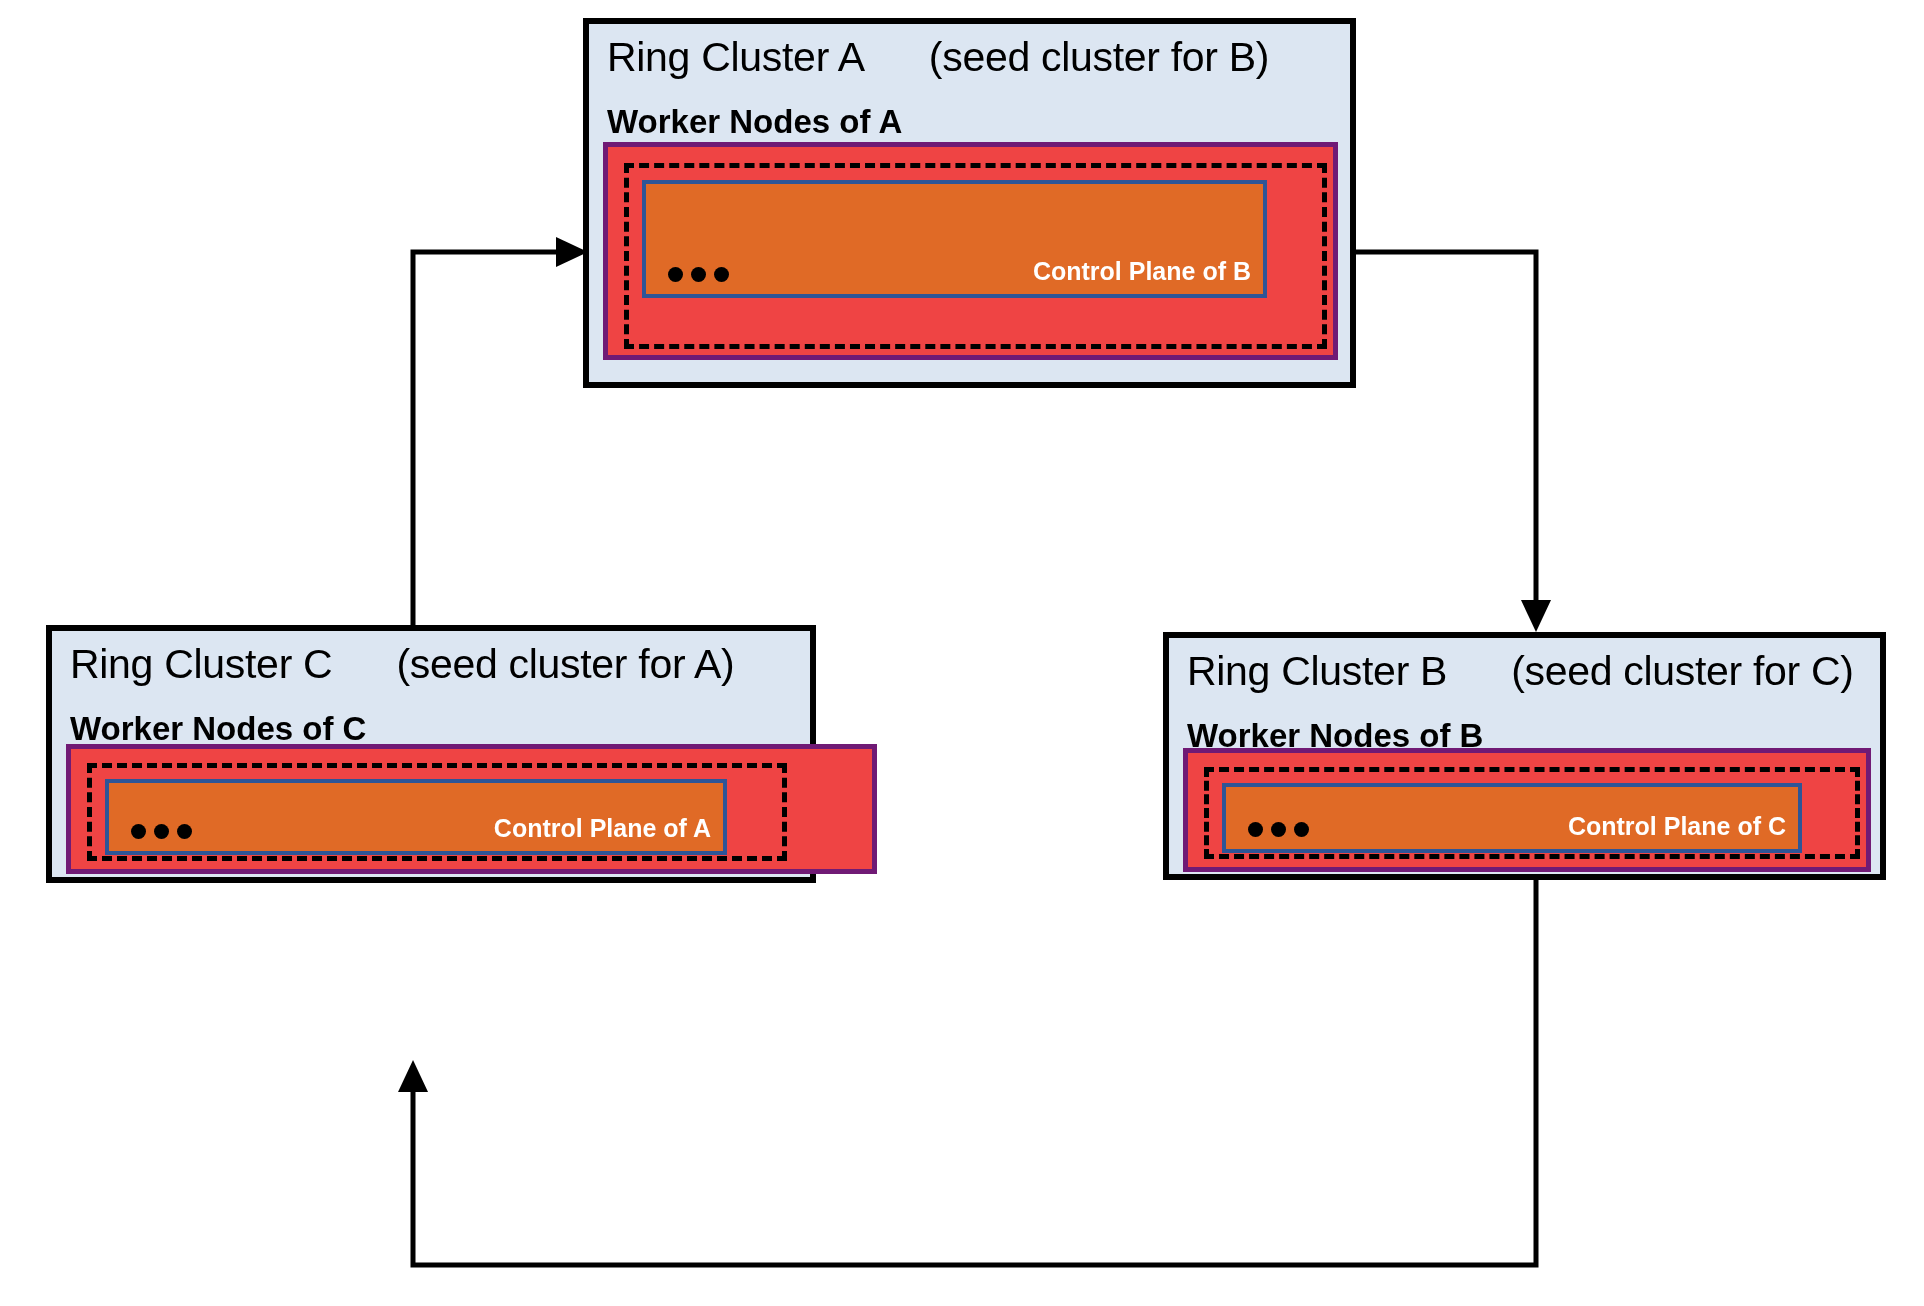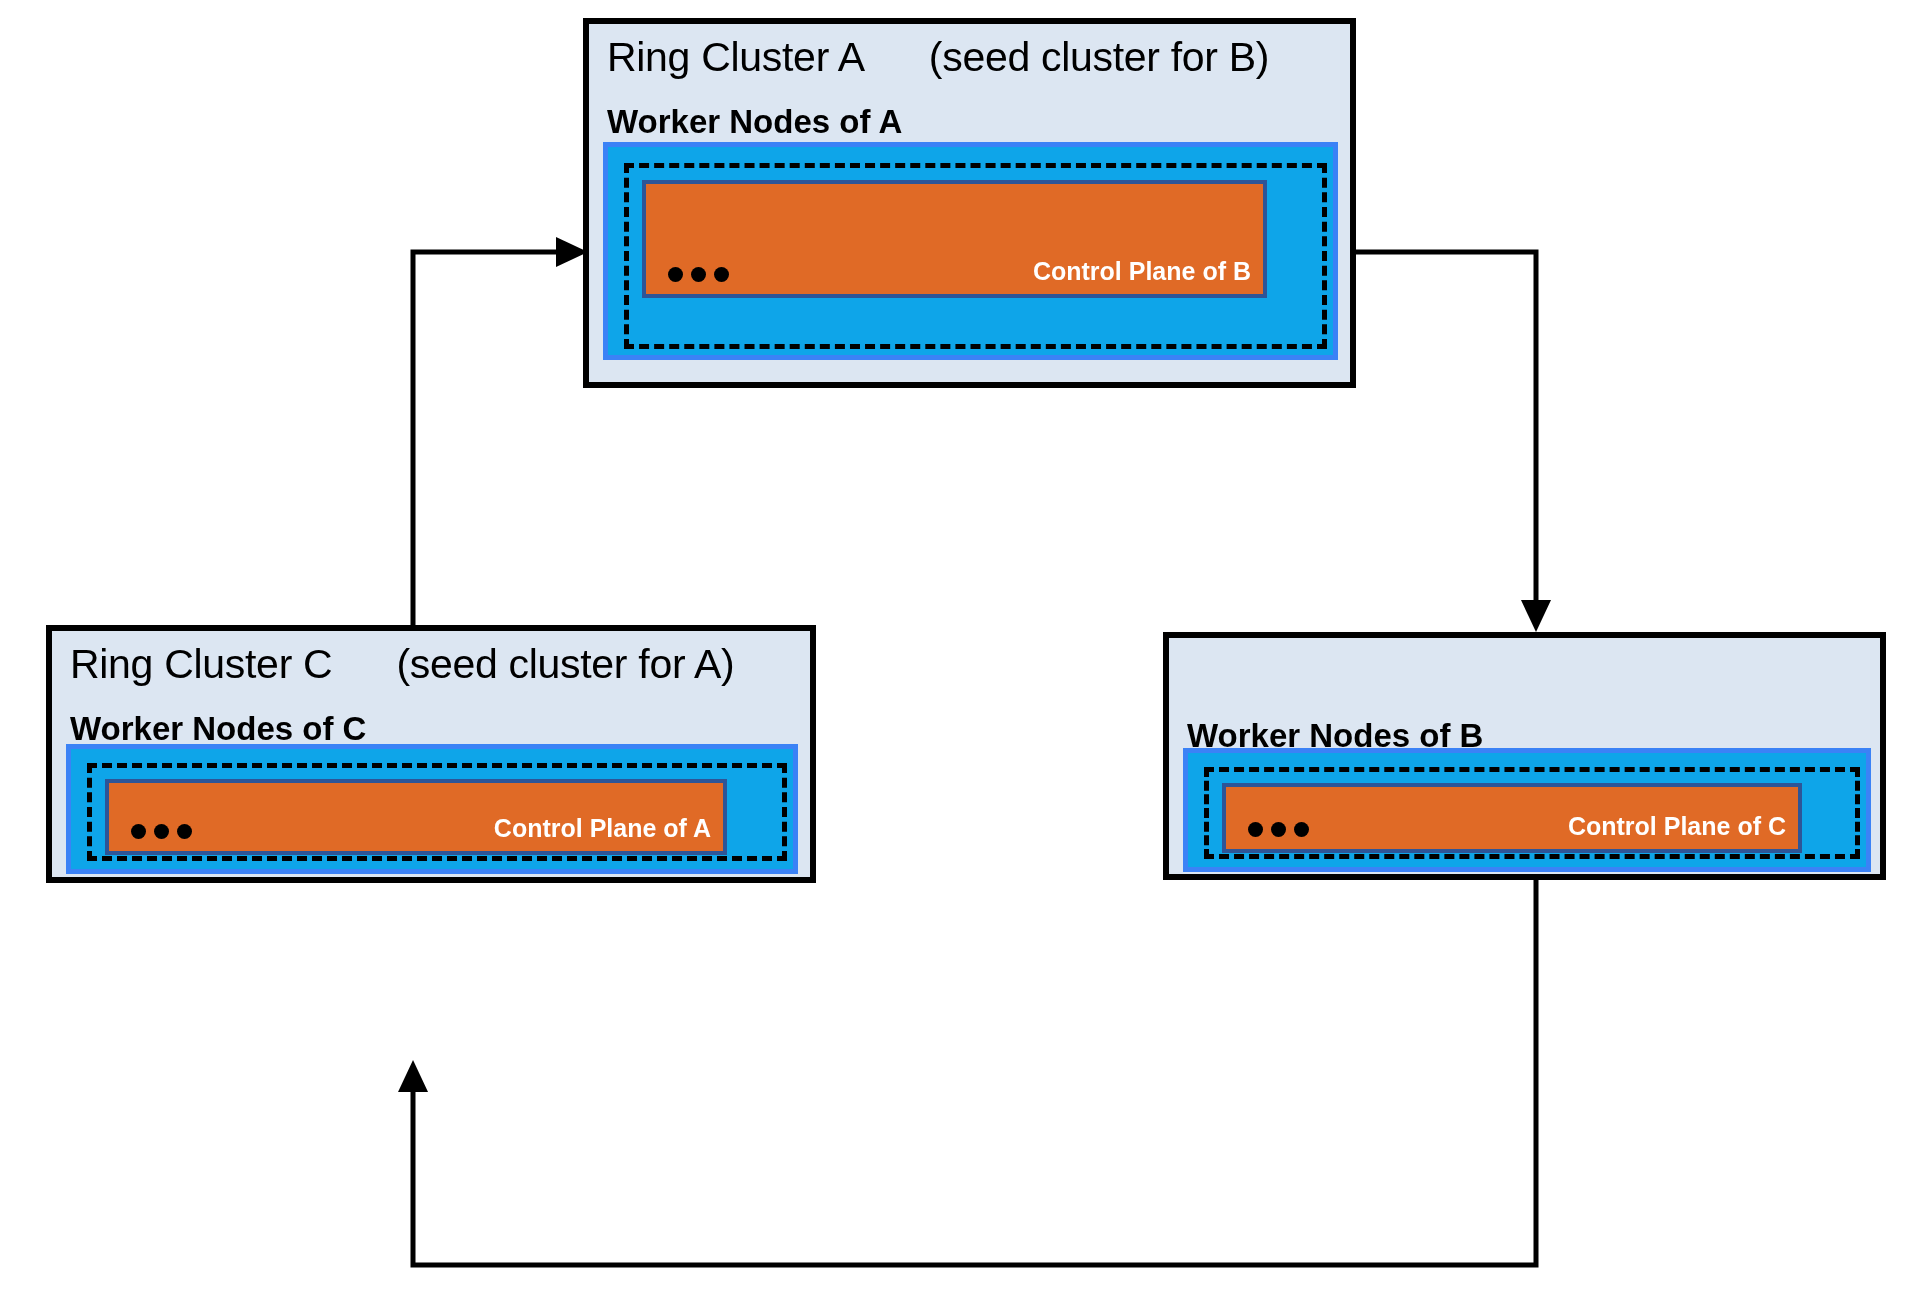--- a/index.html
+++ b/index.html
@@ -47,22 +47,22 @@
     top: 79px;
     white-space: nowrap;
     font-size: 33px;
     font-weight: 700;
     color: #000000;
   }
 
   
   .worker-box {
     position: absolute;
-    background: #0ea5e9;
-    border: 5px solid #3b82f6;
+    background: #ef4444;
+    border: 5px solid #701a75;
     box-sizing: border-box;
   }
   
   .node-box {
     position: absolute;
     border: 5px dashed #000000;
     box-sizing: border-box;
     background: transparent;
   }
   
@@ -155,35 +155,38 @@
       </div>
     </div>
   </div>
 
   <div class="cluster" style="left:38px; top:625px; width:770px; height:258px;margin-left:8px;">
     <div class="cluster-title">
       <span>Ring Cluster C</span><span class="seed">(seed cluster for A)</span>
     </div>
     <div class="worker-label">Worker Nodes of C</div>
 
-    <div class="worker-box" style="left:14px; top:113px; width:732px; height:130px;">
+    <div class="worker-box" style="left:14px; top:113px; width:811px; height:130px;">
       <div class="node-box" style="left:16px; top:14px; width:700px; height:98px;">
         <div class="control-plane" style="left:13px; top:11px; width:622px; height:76px;">
           <div class="cp-dots">
             <i></i>
               <i></i>
               <i></i>
           </div>
           <div class="cp-label">Control Plane of A</div>
         </div>
       </div>
     </div>
   </div>
 
   <div class="cluster" style="left:1163px; top:632px; width:723px; height:248px;">
+    <div class="cluster-title">
+      <span>Ring Cluster B</span><span class="seed">(seed cluster for C)</span>
+    </div>
     <div class="worker-label">Worker Nodes of B</div>
 
     <div class="worker-box" style="left:14px; top:110px; width:688px; height:124px;">
       <div class="node-box" style="left:16px; top:14px; width:656px; height:92px;">
         <div class="control-plane" style="left:13px; top:11px; width:580px; height:70px;">
           <div class="cp-dots">
             <i></i>
               <i></i>
               <i></i>
           </div>

